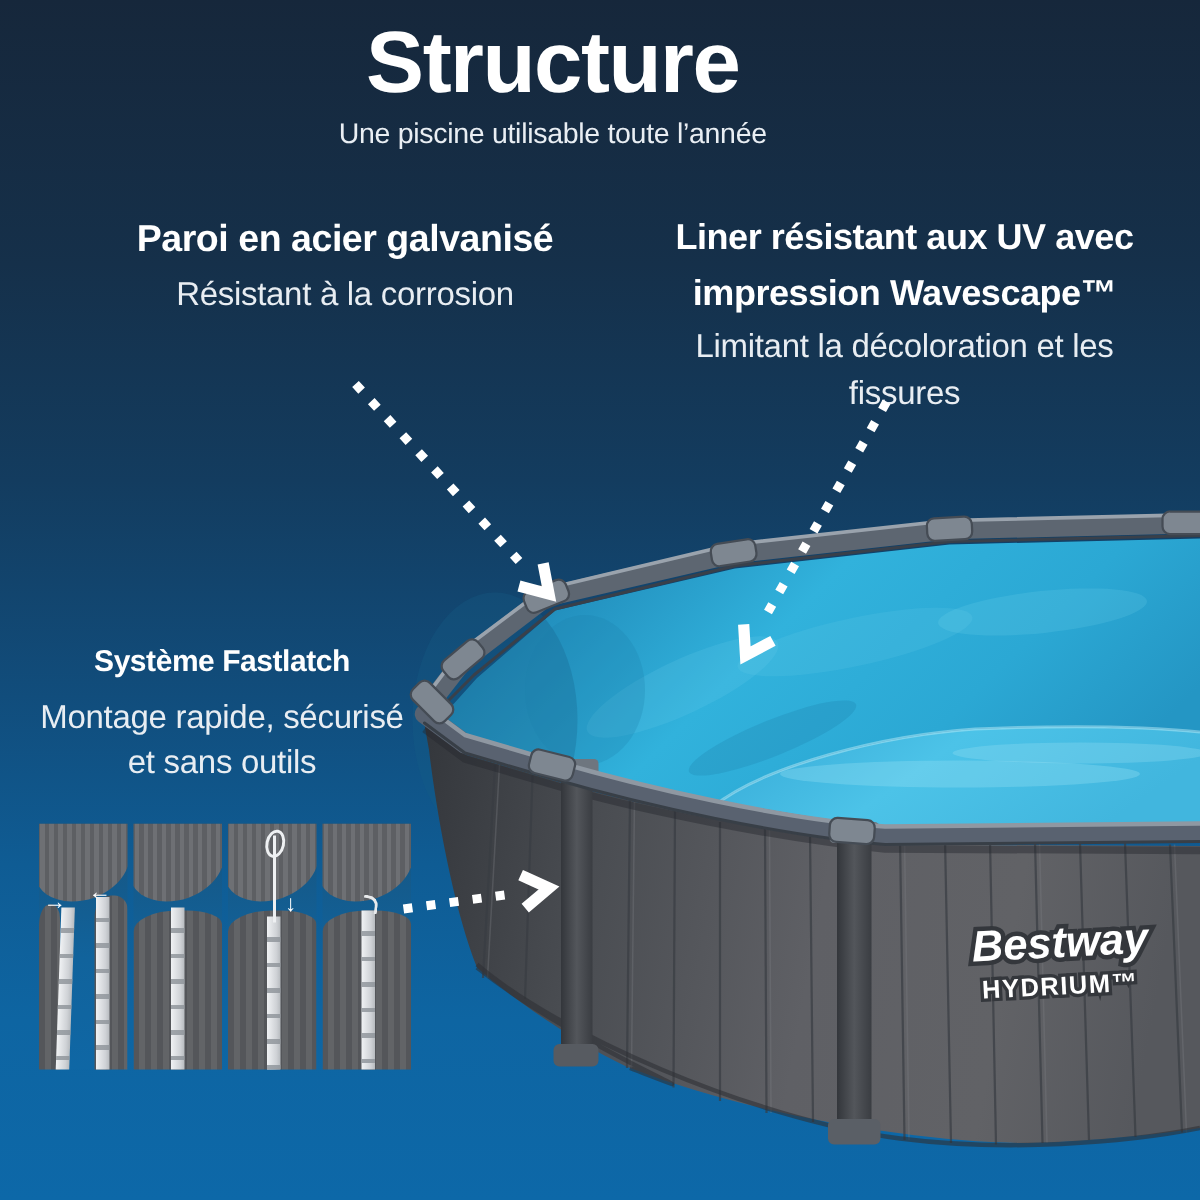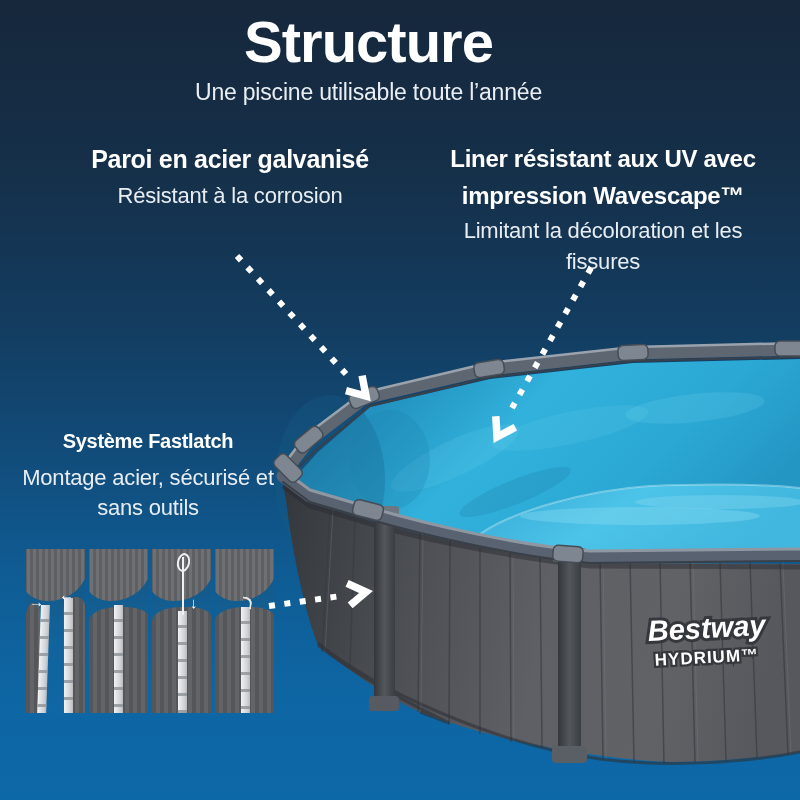--- a/index.html
+++ b/index.html
@@ -3,21 +3,21 @@
 <meta charset="utf-8">
 <style>
   html,body{margin:0;padding:0;background:#0b1624;}
   .stage{
     position:relative;width:800px;height:800px;overflow:hidden;
     font-family:"Liberation Sans",sans-serif;
     background:linear-gradient(180deg,#16273b 0%,#15304a 22%,#133c5f 40%,#114d7c 58%,#0f5c94 72%,#0e65a2 85%,#0d68a8 100%);
   }
   .hdr{position:absolute;top:12px;left:0;width:737px;text-align:center;color:#fff;}
   .title{font-size:58px;font-weight:700;letter-spacing:-1px;line-height:1.05;}
-  .subtitle{font-size:23px;font-weight:400;color:#e9eef3;margin-top:6px;letter-spacing:-0.2px;}
+  .subtitle{font-size:19px;font-weight:400;color:#e9eef3;margin-top:6px;letter-spacing:-0.2px;}
   .callout{position:absolute;text-align:center;color:#fff;}
   .callout .h{font-weight:700;font-size:25px;line-height:1.55;letter-spacing:-0.3px;}
   .callout .b{font-weight:400;font-size:22px;line-height:1.38;color:#e8edf2;margin-top:2px;letter-spacing:-0.2px;}
   .co-steel{left:70px;top:140px;width:320px;}
   .co-liner{left:428px;top:140px;width:350px;}
   .co-liner .h{font-size:24px;}
   .co-fast{left:18px;top:426px;width:260px;}
   .co-fast .h{font-size:20px;}
   .co-fast .b{margin-top:6px;}
 
@@ -181,21 +181,21 @@
     <div class="b">Résistant à la corrosion</div>
   </div>
 
   <div class="callout co-liner">
     <div class="h">Liner résistant aux UV avec impression Wavescape™</div>
     <div class="b">Limitant la décoloration et les fissures</div>
   </div>
 
   <div class="callout co-fast">
     <div class="h">Système Fastlatch</div>
-    <div class="b">Montage acier, sécurisé et sans outils</div>
+    <div class="b">Montage rapide, sécurisé et sans outils</div>
   </div>
 
   <div class="steps">
 
     <div class="panel">
       <div class="wallblock wb-l"></div>
       <div class="wallblock wb-r"></div>
       <div class="topband"></div>
       <div class="strip" style="left:13px;top:56px;transform:skewX(-2deg);"></div>
       <div class="strip" style="left:38px;top:49px;"></div>

